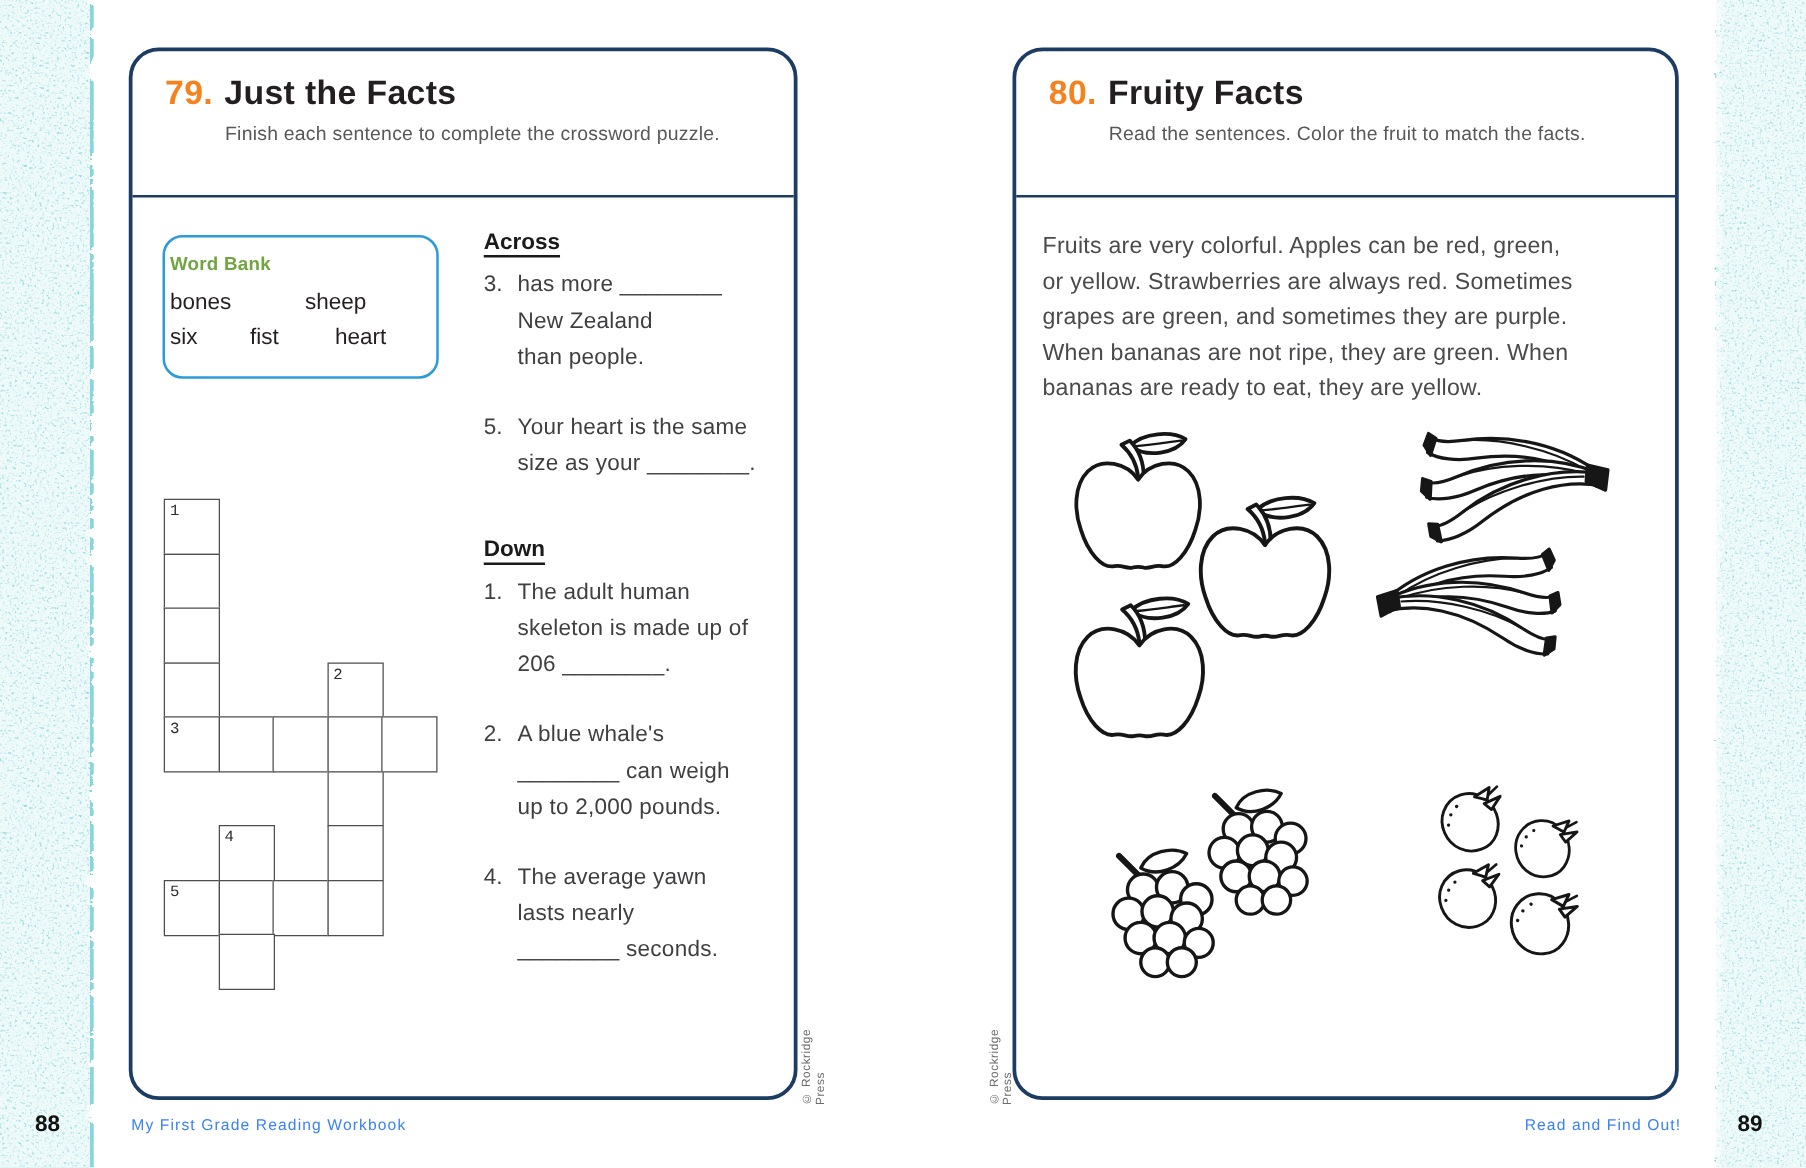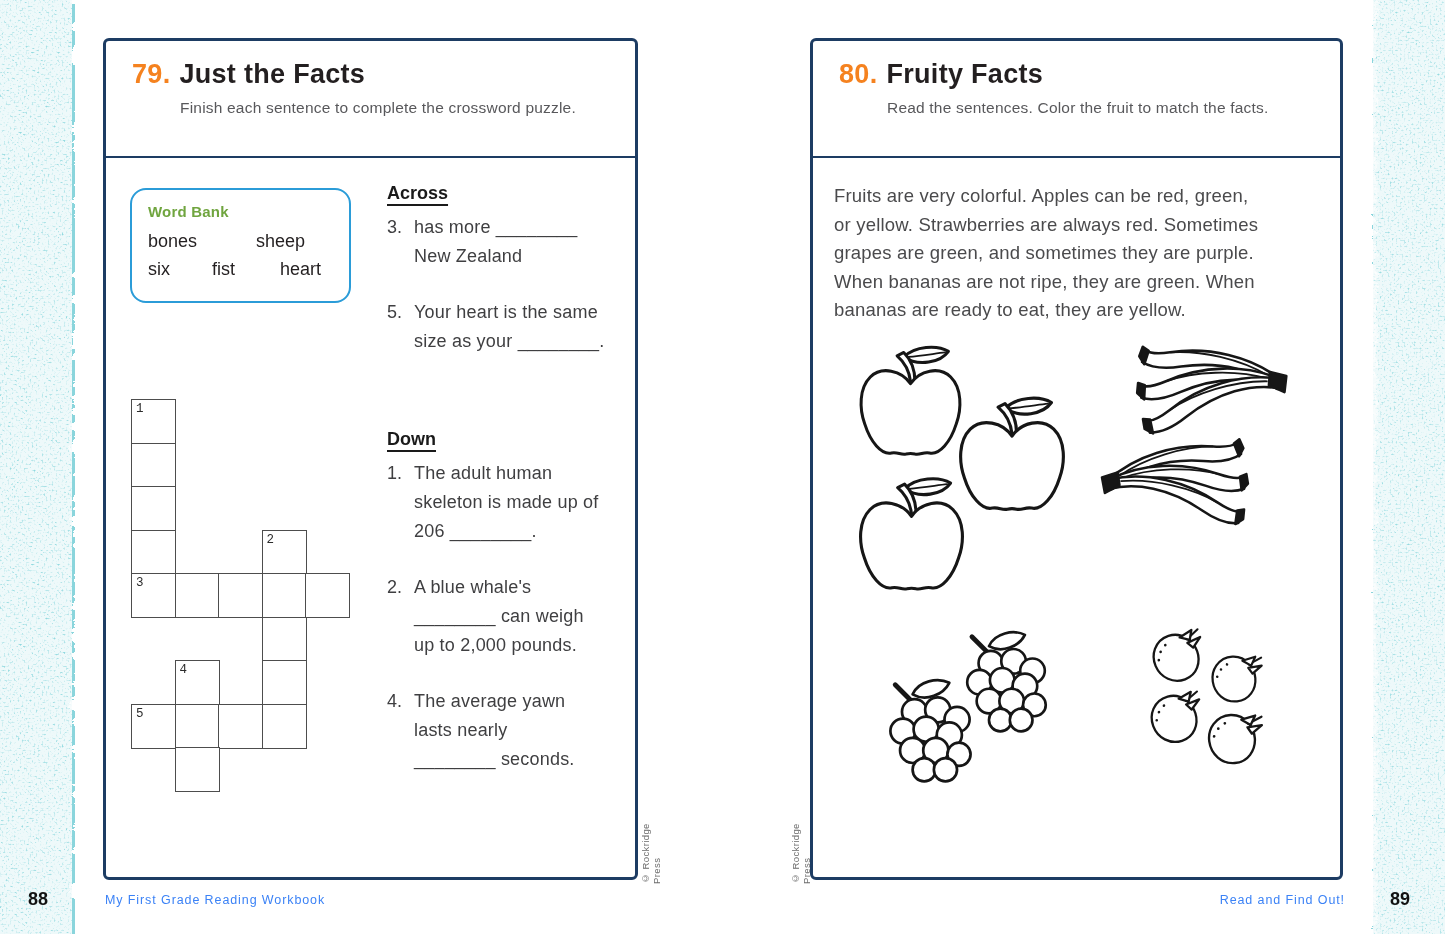--- a/index.html
+++ b/index.html
@@ -7,33 +7,33 @@
   body { font-family:"Liberation Sans", sans-serif; }
   .spread { position:relative; width:1445px; height:934px; background:#ffffff; overflow:hidden; }
 
   
   .band { position:absolute; top:0; height:934px; width:75px; }
   .band.left { left:0; }
   .band.right { left:1370px; }
 
   
   .card { position:absolute; top:38px; width:535px; height:842px;
-          background:#fff; border:3px solid #1d3c63; border-radius:6px; }
+          background:#fff; border:3px solid #1d3c63; border-radius:24px; }
   .card.left-card { left:103px; }
   .card.right-card { left:810px; width:533px; }
 
   .card-header { position:absolute; top:0; left:0; right:0; height:117px;
                  border-bottom:2.5px solid #1d3c63; padding:18px 26px 0 26px; }
   .card-title { font-size:27px; font-weight:bold; color:#231f20; letter-spacing:.3px; }
   .card-title .num { color:#f5821f; margin-right:9px; }
   .card-instr { margin-top:9px; font-size:15.5px; color:#58585b; letter-spacing:.2px;margin-left:48px; }
 
   
   .word-bank { position:absolute; left:24px; top:147px; width:221px; height:115px;
-               border:2.5px solid #2b9cd8; border-radius:16px; padding:13px 16px; }
+               border:2.5px solid #2b9cd8; border-radius:16px; padding:13px 4px; }
   .wb-title { font-size:15px; color:#70a53f; font-weight:bold; letter-spacing:.2px; margin-bottom:11px; }
   .wb-row { font-size:18px; color:#231f20; margin-bottom:7px; }
   .wb-row span { display:inline-block; }
   .wb-r1 span:nth-child(2) { margin-left:54px; }
   .wb-r2 span:nth-child(2) { margin-left:37px; }
   .wb-r2 span:nth-child(3) { margin-left:40px; }
 
   
   .clues { position:absolute; left:281px; width:252px; }
   .clues.across { top:142px; }
@@ -154,20 +154,21 @@
         <span>heart</span>
       </div>
     </div>
 
     <div class="clues across">
       <div class="clues-heading">Across</div>
       <div class="clue">
         <span class="clue-num">3.</span>
         <div class="clue-line">has more ________</div>
         <div class="clue-line">New Zealand</div>
+        <div class="clue-line">than people.</div>
       </div>
       <div class="clue">
         <span class="clue-num">5.</span>
         <div class="clue-line">Your heart is the same</div>
         <div class="clue-line">size as your ________.</div>
       </div>
     </div>
 
     <div class="clues down">
       <div class="clues-heading">Down</div>

